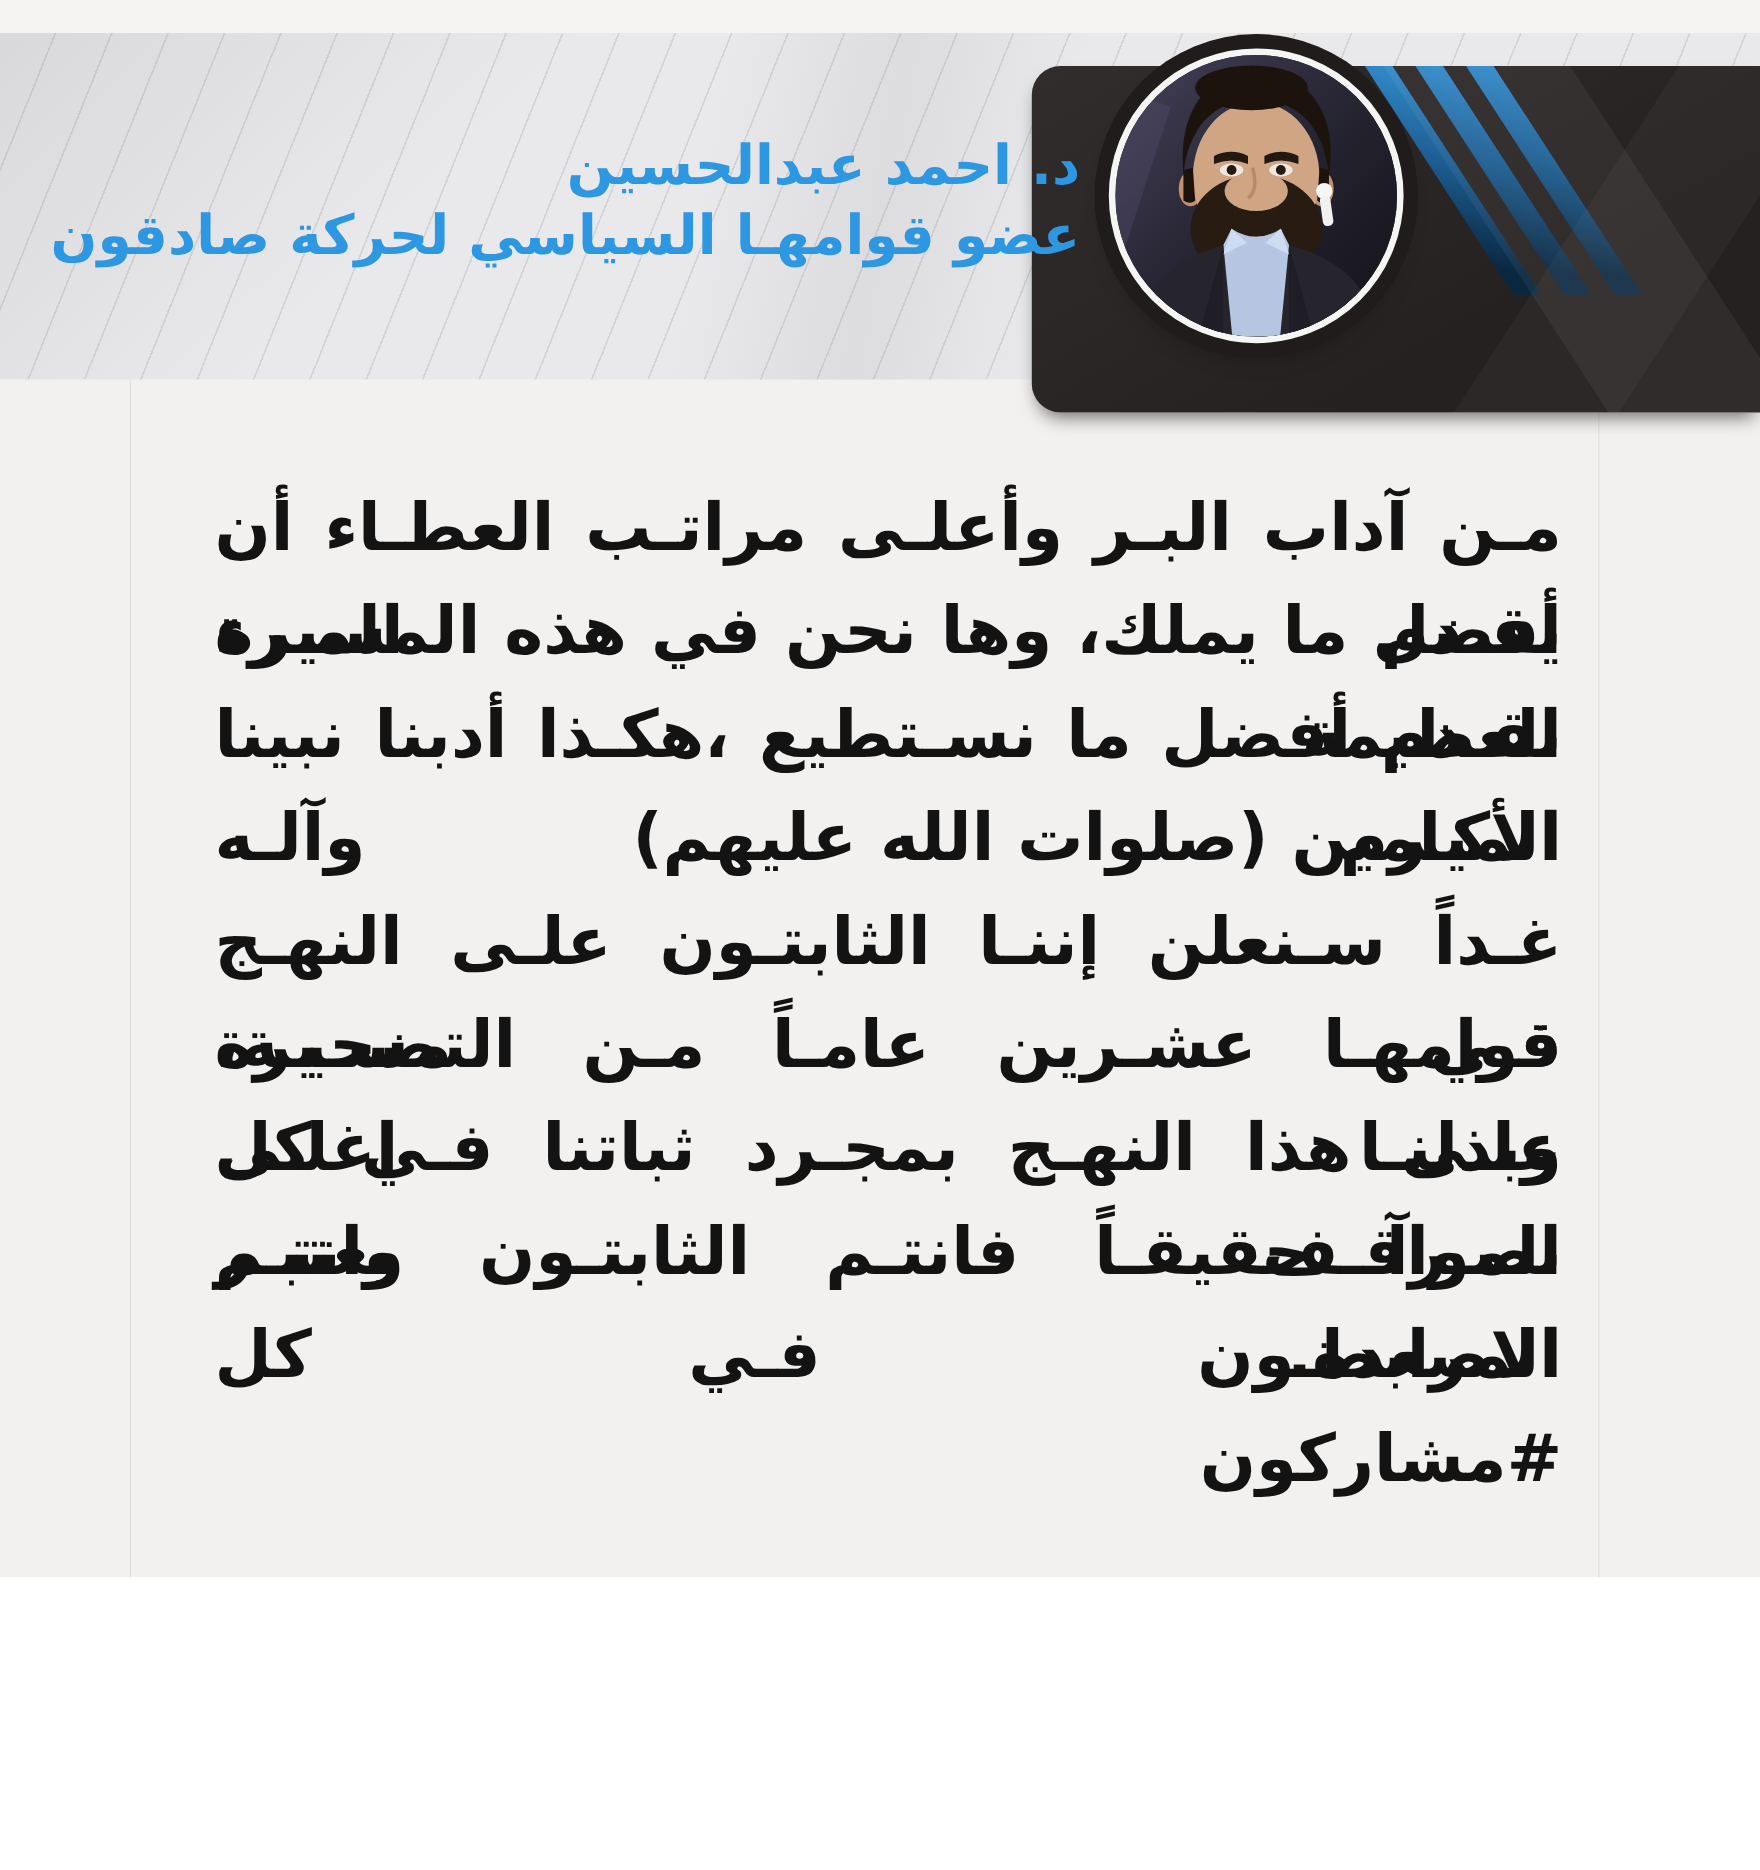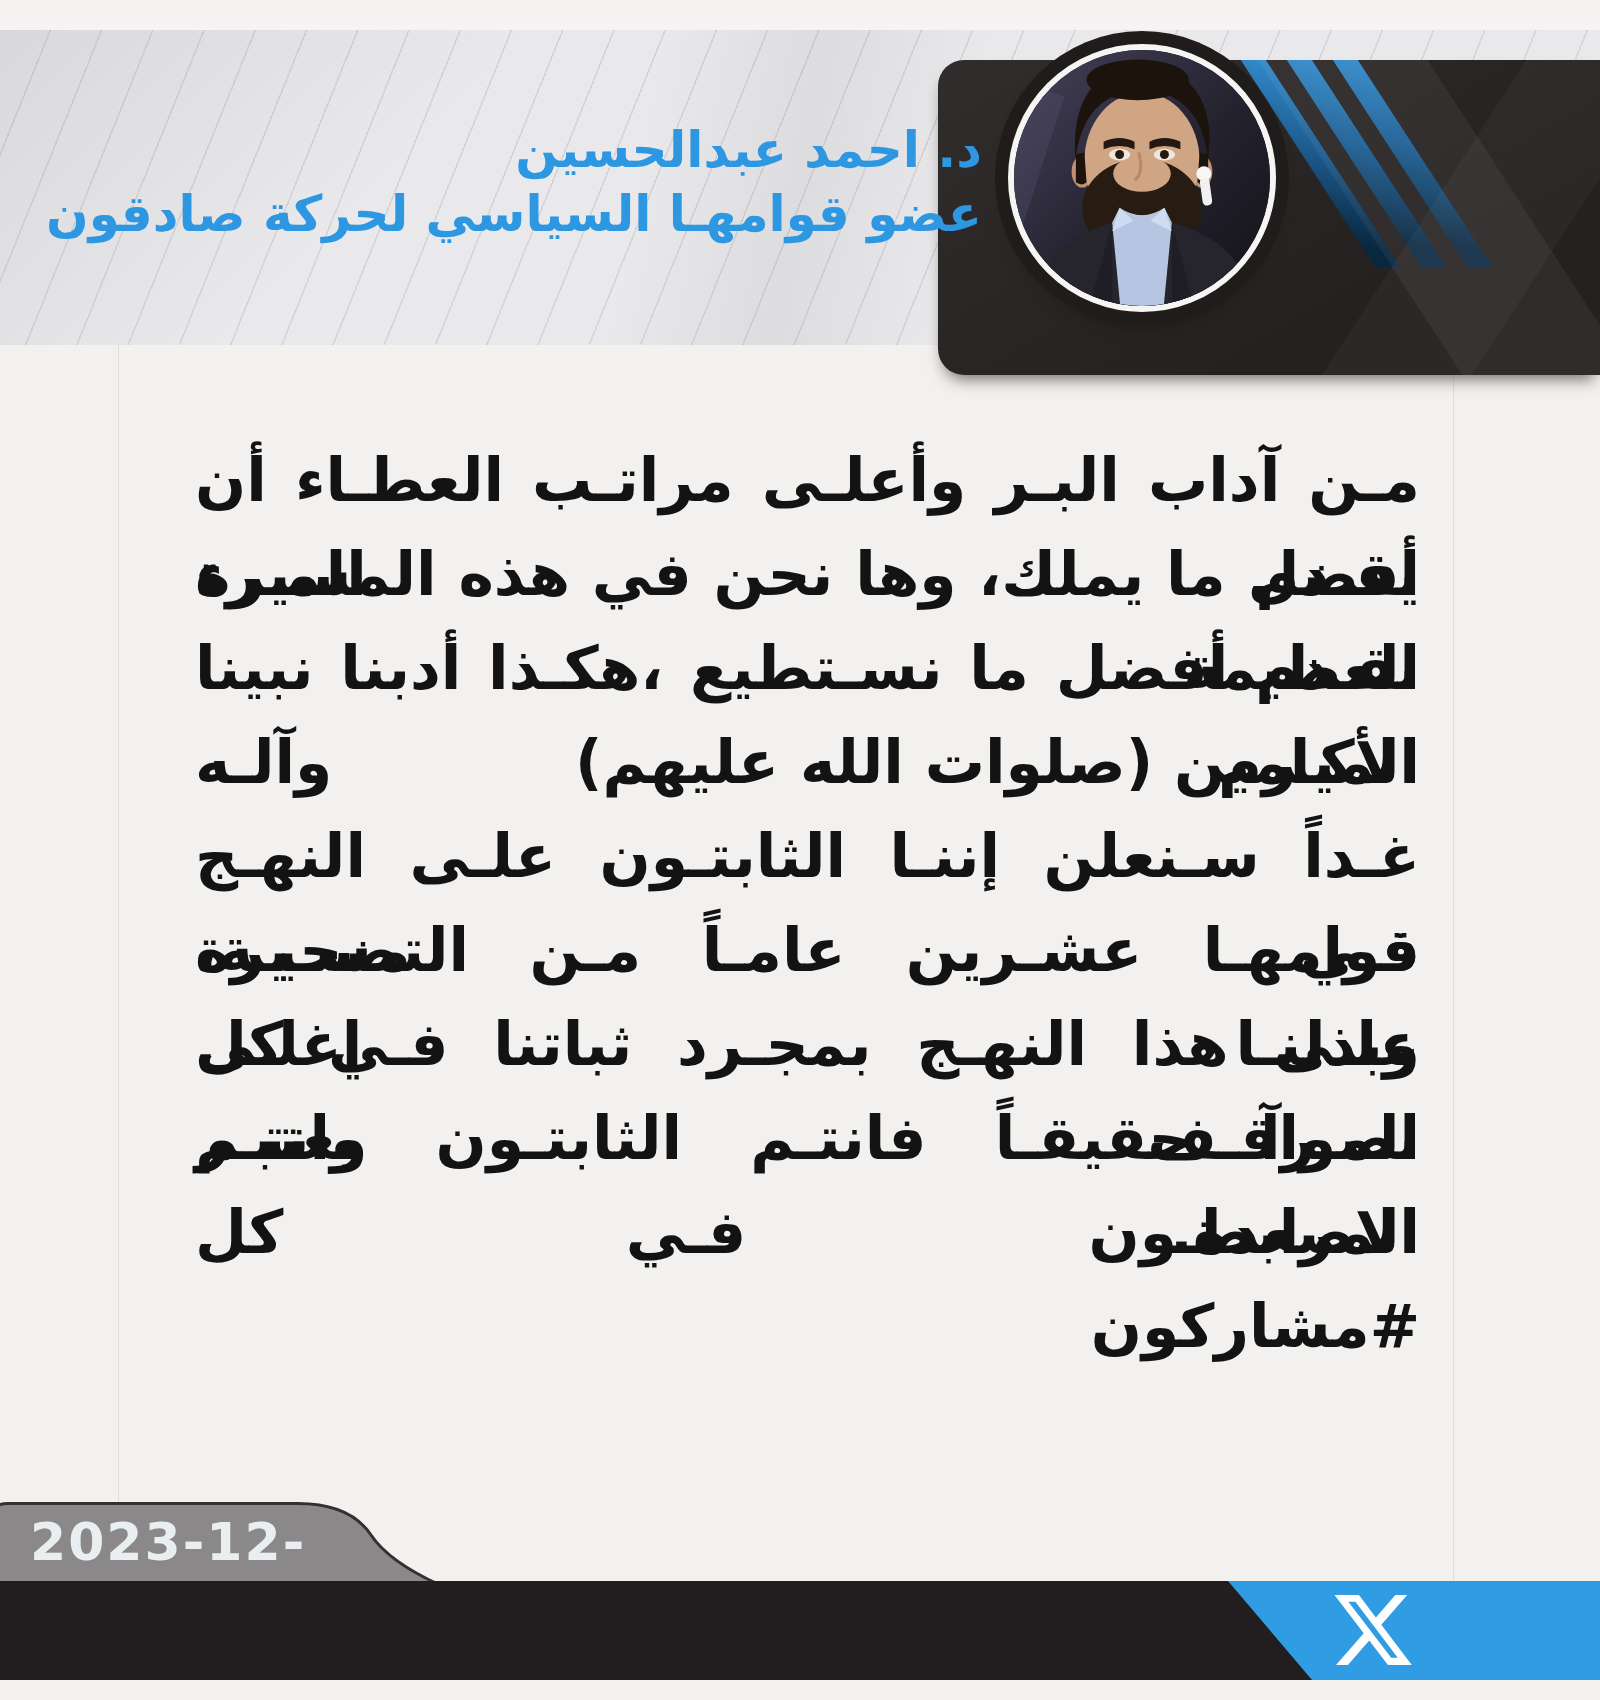--- a/index.html
+++ b/index.html
@@ -1,17 +1,17 @@
 <!DOCTYPE html>
 <html lang="ar" style="--accent: #2e97e2; --page-bg: #f2f1ef; --header-bg: #e9e8ea; --dark-panel: #262121; --text: #131313; --badge: #8b8889; --badge-text: #e9eff1; --bar: #221e1f; --blue-band: #2f9ce4;"><head>
 <meta charset="utf-8">
 <style>
   html,body{margin:0;padding:0;}
   .canvas{
-    position:relative; width:1600px; height:1700px; overflow:hidden;
+    position:relative; width:1600px; height:1434px; overflow:hidden;
     background:var(--page-bg,#f2f1ef);
     font-family:"DejaVu Sans", sans-serif;
   }
   
   .top-strip{position:absolute;left:0;top:0;width:1600px;height:30px;background:#f5f4f3;}
   .header-band{
     position:absolute;left:0;top:30px;width:1600px;height:315px;
     background:
       linear-gradient(135deg, rgba(100,100,110,0.12), rgba(0,0,0,0) 28%),
       linear-gradient(100deg, rgba(0,0,0,0) 40%, rgba(110,110,120,0.10) 50%, rgba(0,0,0,0) 60%),

